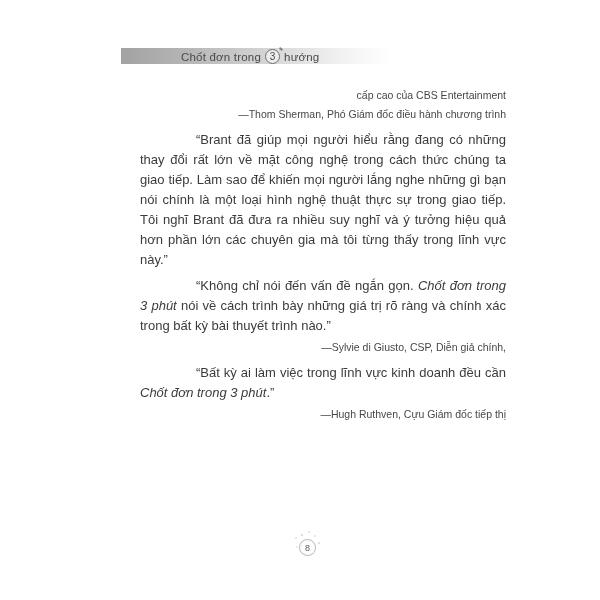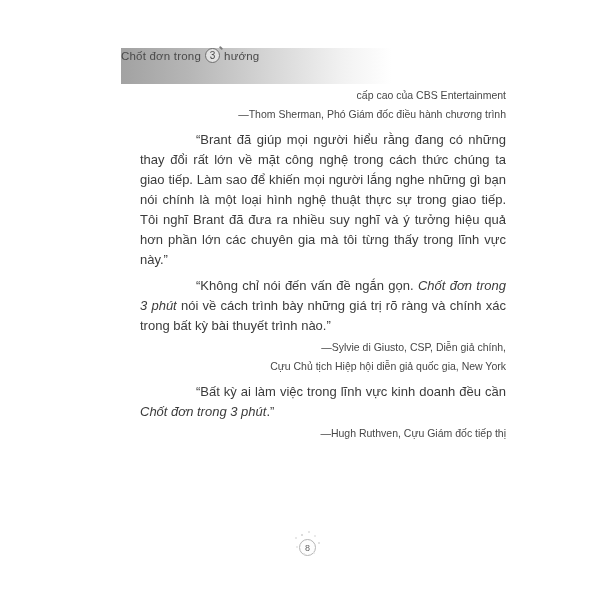--- a/index.html
+++ b/index.html
@@ -12,24 +12,25 @@
     position: relative;
     width: 600px; height: 600px;
     background: #ffffff;
     overflow: hidden;
   }
 
   
   .header-bar {
     position: absolute;
     left: 121px; top: 48px;
-    width: 271px; height: 36px;
+    width: 271px; height: 16px;
     background: linear-gradient(90deg, #a2a2a2 0%, #b6b6b6 25%, #d6d6d6 55%, #f2f2f2 82%, #ffffff 100%);
     display: flex;
-    align-items: flex-start;
+    align-items: flex-end;
+    padding-left: 60px;
   }
   .header-text {
     display: flex;
     align-items: center;
     gap: 4px;
     white-space: nowrap;
     font-size: 11.5px;
     color: #4a4a4a;
     letter-spacing: 0.2px;
   }
@@ -136,21 +137,20 @@
     </section>
 
     <section class="testimonial">
       <p class="quote"><span>“Brant đã giúp mọi người hiểu rằng đang có những thay đổi rất lớn về mặt công nghệ trong cách thức chúng ta giao tiếp. Làm sao để khiến mọi người lắng nghe những gì bạn nói chính là một loại hình nghệ thuật thực sự trong giao tiếp. Tôi nghĩ Brant đã đưa ra nhiều suy nghĩ và ý tưởng hiệu quả hơn phần lớn các chuyên gia mà tôi từng thấy trong lĩnh vực này.”</span><em></em><span></span></p>
     </section>
 
     <section class="testimonial">
       <p class="quote"><span>“Không chỉ nói đến vấn đề ngắn gọn. </span><em>Chốt đơn trong 3 phút</em><span> nói về cách trình bày những giá trị rõ ràng và chính xác trong bất kỳ bài thuyết trình nào.”</span></p>
       <p class="attr">
         <span class="attr-line">—Sylvie di Giusto, CSP, Diễn giả chính,</span>
-        <span class="attr-line">Cựu Chủ tịch Hiệp hội diễn giả quốc gia, New York</span>
       </p>
     </section>
 
     <section class="testimonial">
       <p class="quote"><span>“Bất kỳ ai làm việc trong lĩnh vực kinh doanh đều cần </span><em>Chốt đơn trong 3 phút</em><span>.”</span></p>
       <p class="attr">
         <span class="attr-line">—Hugh Ruthven, Cựu Giám đốc tiếp thị</span>
       </p>
     </section>
 

